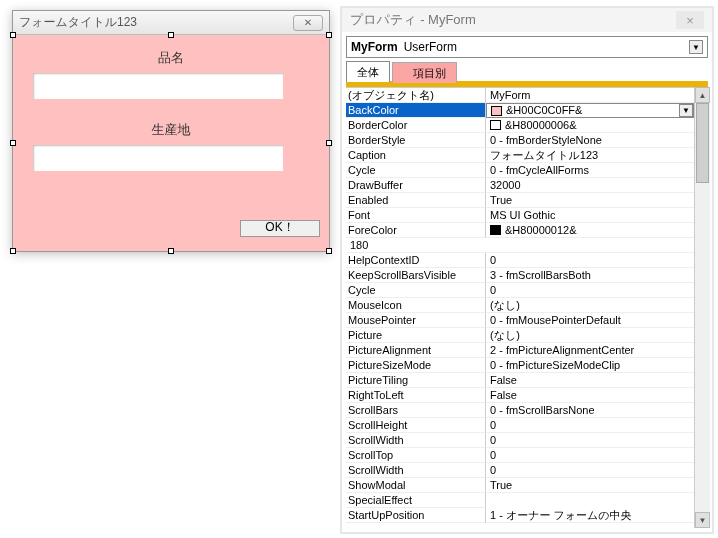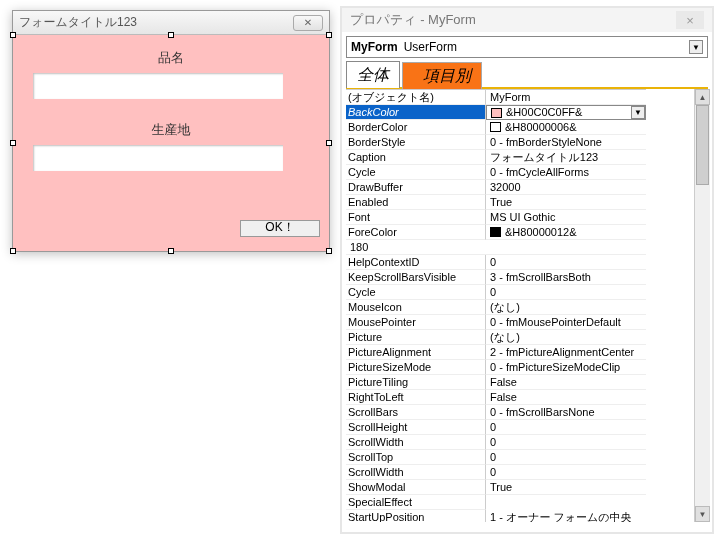--- a/index.html
+++ b/index.html
@@ -143,46 +143,44 @@
   .prop-selector .obj-name { font-weight: bold; margin-right: 6px;}
   .prop-selector .drop {
     margin-left: auto;
     width: 14px; height: 14px;
     border:1px solid #888;
     display:flex;align-items:center;justify-content:center;
     font-size:8px;background:#eee;
   }
   .prop-tabs {
     display: flex;
-    border-bottom: 2px solid #eab308;
+    border-bottom: 6px solid #eab308;
     margin: 0 4px;
-    font-size: 16px;
-    font-style: italic;
+    font-size: 11px;
   }
   .prop-tab {
     padding: 3px 10px 2px 10px;
     border: 1px solid #888;
     border-bottom: none;
     background: #fff;
     position: relative;
     top: 1px;
     margin-right: 2px;
   }
   .prop-tab.inactive {
-    background: #f97316;
+    background: #fca5a5;
     top: 2px;
     border-color:#aaa;
     padding-left:20px;
   }
   .prop-grid-wrap {
     flex: 1;
     display: flex;
     overflow: hidden;
-    margin: 0 2px 10px 4px;
-    gap: 48px;
+    margin: 0 2px 4px 4px;
   }
   .prop-grid {
     flex: 1;
     overflow: hidden;
     border-top: 1px solid #ccc;
   }
   .prop-row {
     display: flex;
     height: 15px;
     font-size: 11px;
@@ -199,21 +197,20 @@
     flex: 1;
     padding-left: 4px;
     border-bottom: 1px solid #eee;
     display: flex;
     align-items:center;
     overflow:hidden;white-space:nowrap;
   }
   .prop-row.selected .prop-name {
     background: #0a63c9;
     color: #fff;
-    font-style: italic;
   }
   .prop-row.selected .prop-val {
     background: #fff;
     border: 1px solid #888;
     height:15px;
     line-height:13px;
   }
   .swatch {
     width: 11px; height: 10px;
     border: 1px solid #000;

